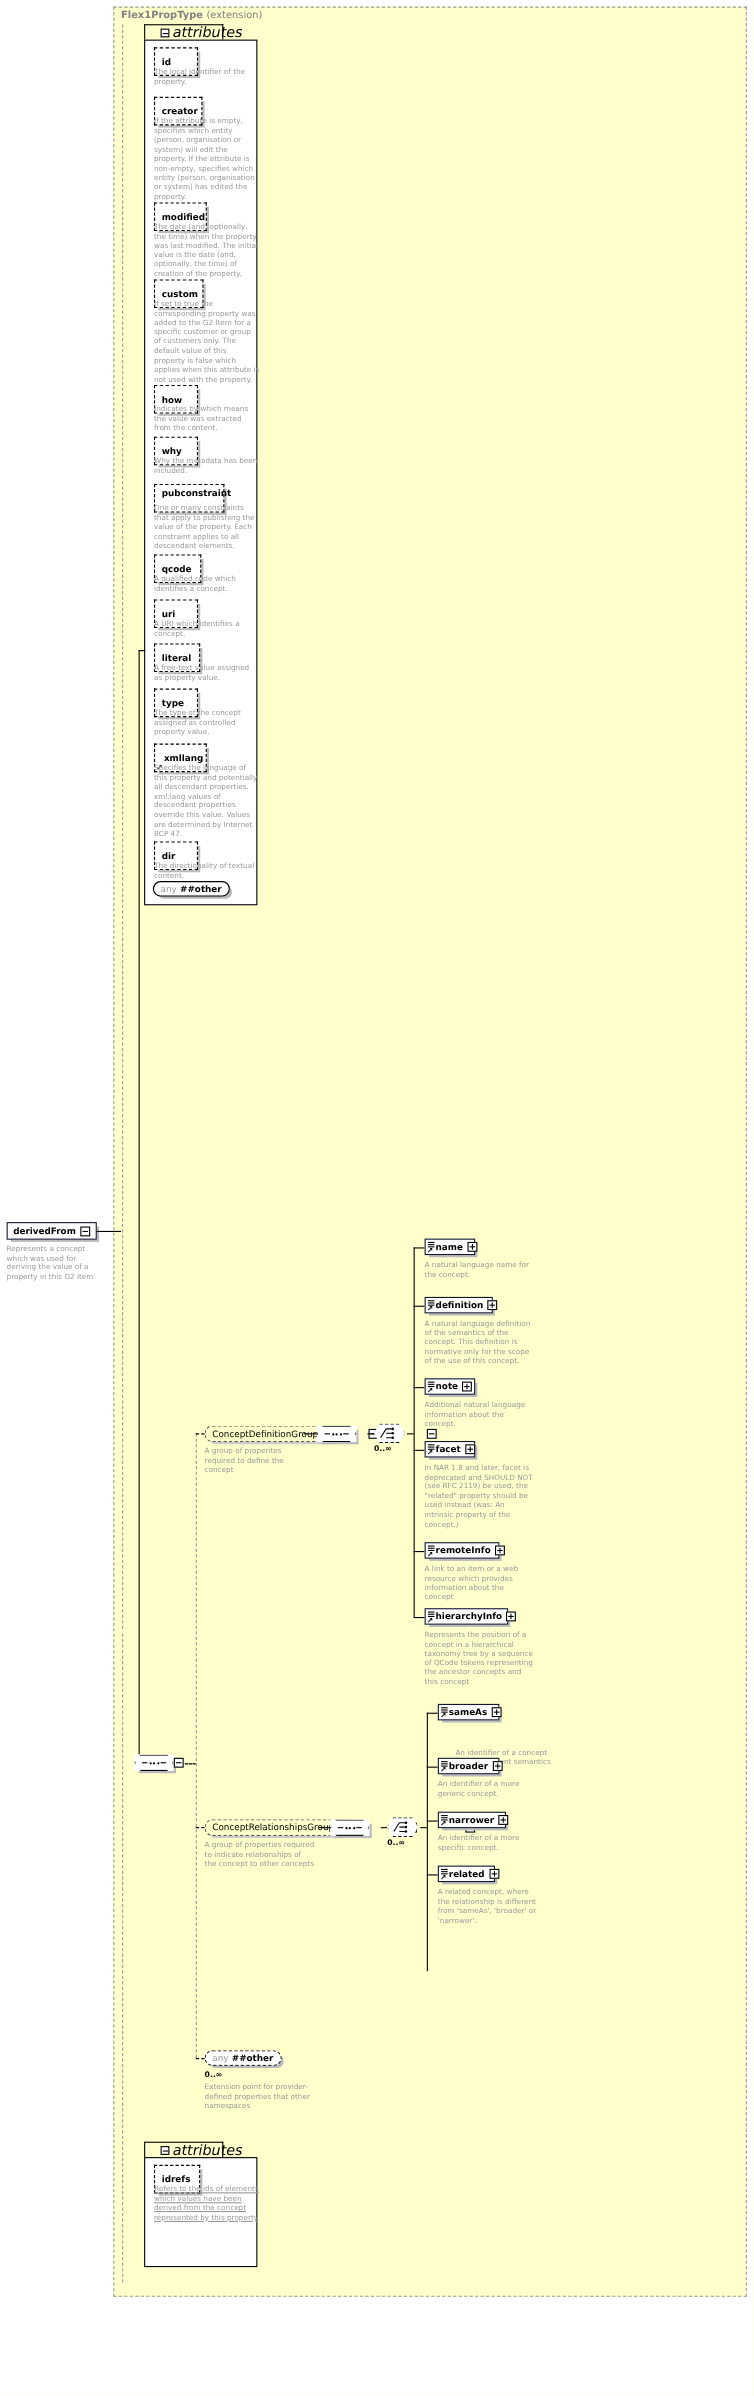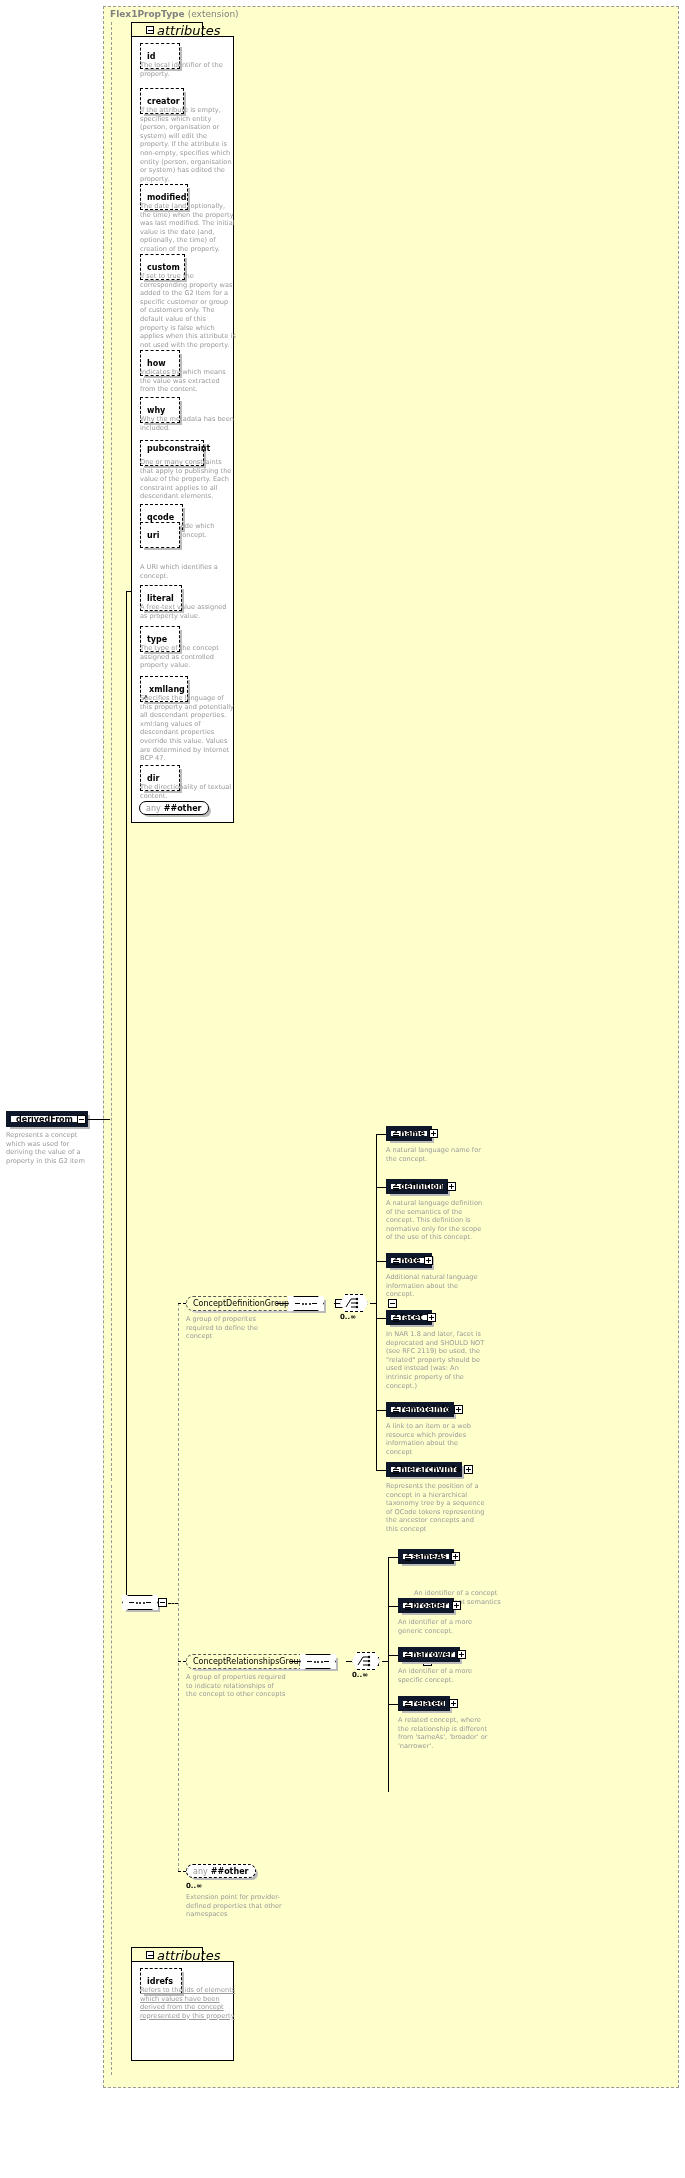--- a/index.html
+++ b/index.html
@@ -92,21 +92,21 @@
     white-space:nowrap;
     box-shadow:3px 3px 0 -1px #bbbbbb;
   }
   .any-node .lbl-any { color:#999; }
   .any-node .lbl-other { color:#000; font-weight:bold; }
   .any-node.dashed { border-style:dashed; }
 
   
   .elem {
     position:absolute;
-    border:5px solid #0f172a;
+    border:1px solid #0f172a;
     background:#fff;
     height:15px;
     padding:0 3px 0 9px;
     display:flex; align-items:center;
     font-weight:bold; font-size:8px; color:#000;
     white-space:nowrap;
     box-shadow:3px 3px 0 -1px #bbbbbb;
   }
   .elem .lines {
     position:absolute; left:1.5px; top:1.5px; width:6px; height:5px;
@@ -257,21 +257,21 @@
 </div>
 <div class="desc" style="left:140px; top:458px;">One or many constraints that apply to publishing the value of the property. Each constraint applies to all descendant elements.</div>
 
 
 <div class="attr-node" style="left:140px; top:504px; width:43px;">
   <span>qcode</span>
 </div>
 <div class="desc" style="left:140px; top:522px;">A qualified code which identifies a concept.</div>
 
 
-<div class="attr-node" style="left:140px; top:522px; width:40px;">
+<div class="attr-node" style="left:140px; top:545px; width:40px;">
   <span>uri</span>
 </div>
 <div class="desc" style="left:140px; top:563px;">A URI which identifies a concept.</div>
 
 
 <div class="attr-node" style="left:140px; top:585px; width:42px;">
   <span>literal</span>
 </div>
 <div class="desc" style="left:140px; top:603px;">A free-text value assigned as property value.</div>
 

